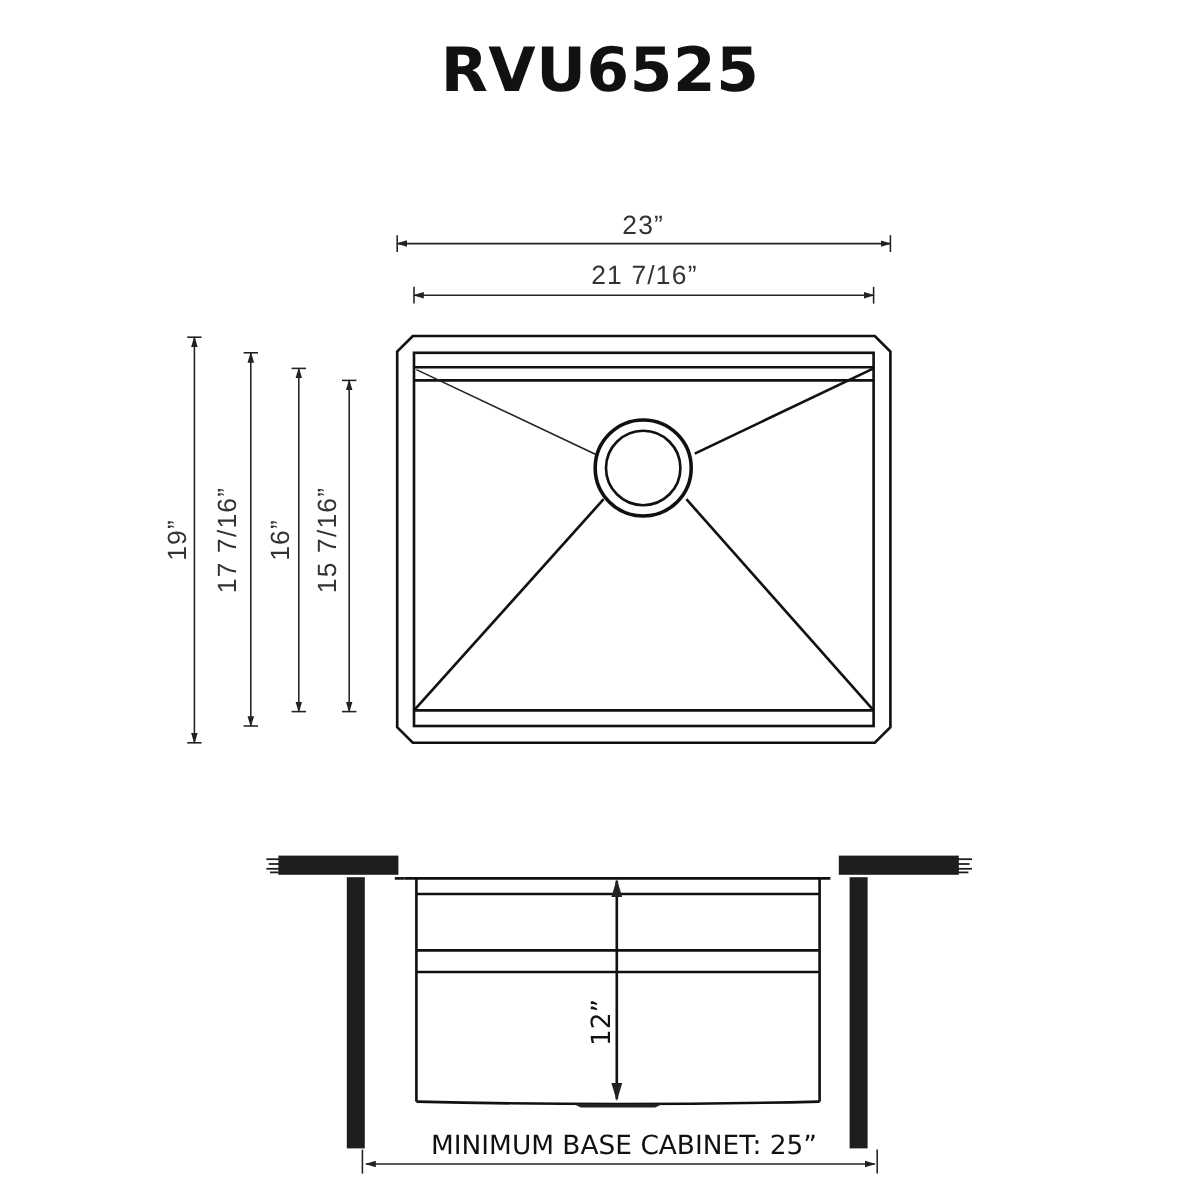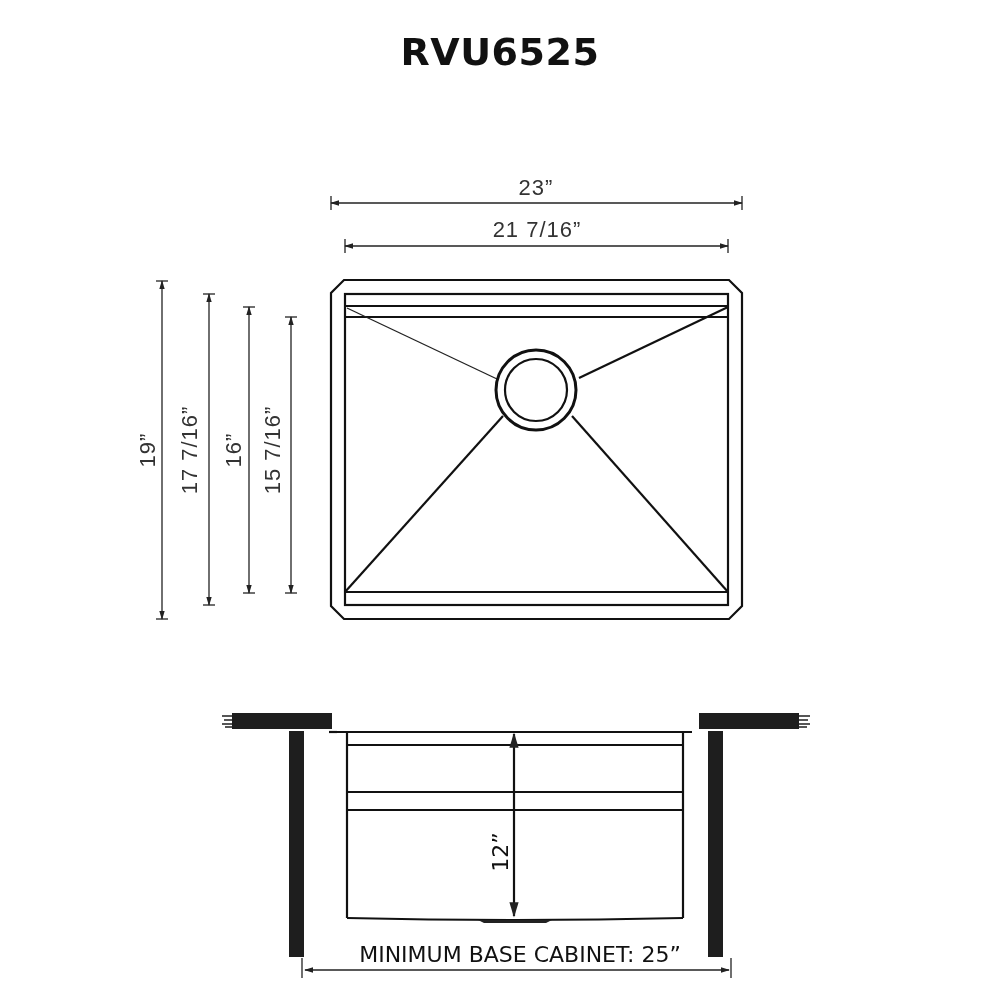--- a/index.html
+++ b/index.html
@@ -1,19 +1,19 @@
 <!DOCTYPE html>
 <html><head>
 <meta charset="utf-8">
 <style>
   html, body { margin: 0; padding: 0; background: #ffffff; }
   body { width: 1000px; height: 1000px; position: relative; overflow: hidden; }
   #title {
     position: absolute; left: 0; top: 30px; width: 1000px; text-align: center;
-    font-family: "DejaVu Sans", sans-serif; font-weight: bold; font-size: 38px;
+    font-family: "DejaVu Sans", sans-serif; font-weight: bold; font-size: 51px;
     color: #111111; letter-spacing: 0.5px;
   }
   svg { position: absolute; left: 0; top: 0; }
   .dim-text { font-family: "Liberation Sans", sans-serif; fill: #333333; font-size: 22px; letter-spacing: 1px; }
   .cab-text { font-family: "DejaVu Sans", sans-serif; fill: #111111; font-size: 22px; }
   .thin { stroke: #222; stroke-width: 1.3; fill: none; }
   .med { stroke: #111; stroke-width: 2.2; fill: none; }
   .thick { stroke: #111; stroke-width: 3; fill: none; }
 </style>
 </head>

